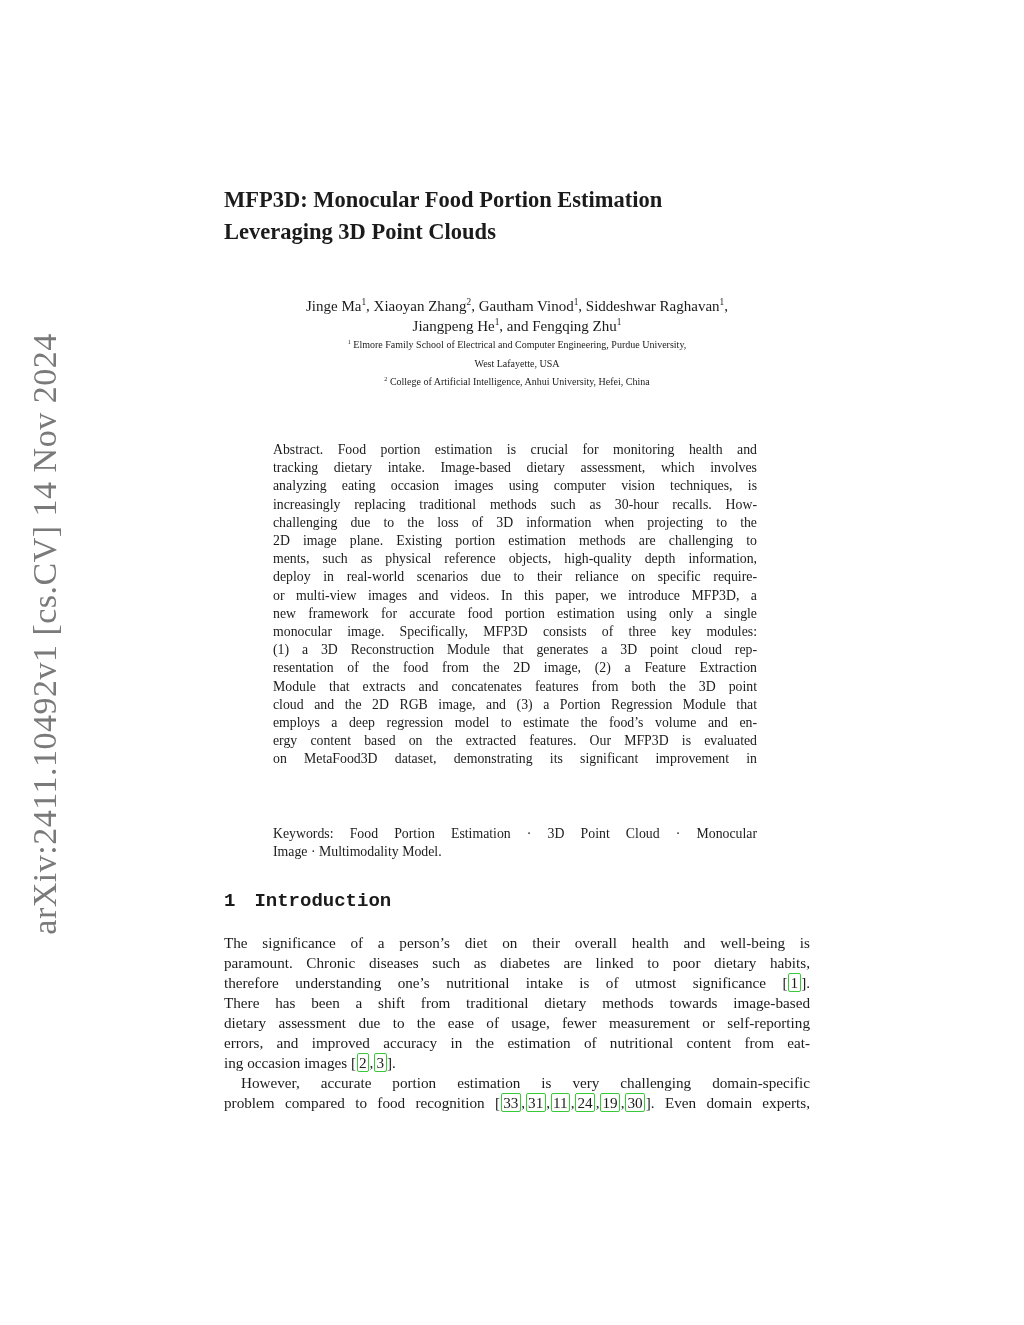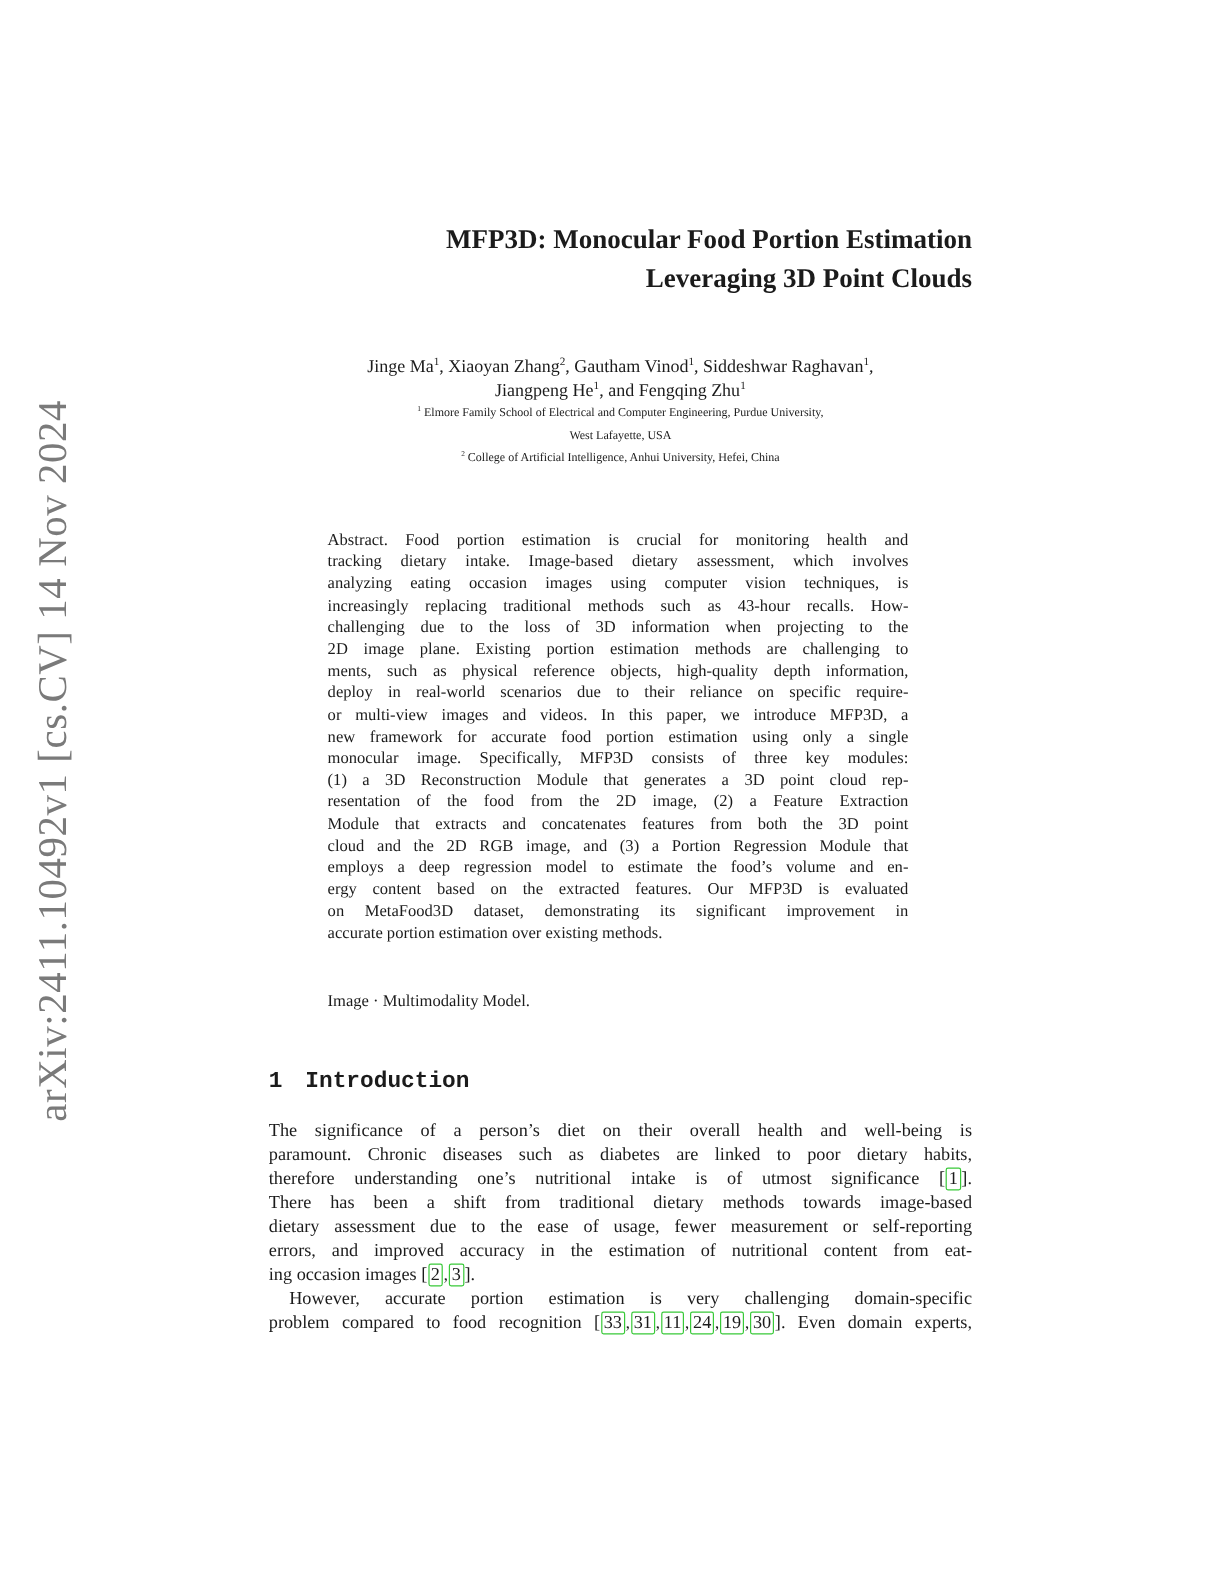--- a/index.html
+++ b/index.html
@@ -12,21 +12,21 @@
   .watermark{
     position:absolute;left:-275px;top:612px;width:640px;height:44px;
     transform:rotate(-90deg);
     text-align:center;font-size:34px;line-height:44px;
     color:#7a7a7a;white-space:nowrap;letter-spacing:0.5px;
   }
   
   .content{position:absolute;left:224px;top:0;width:586px;height:1325px;}
   .title{
     position:absolute;top:184px;left:0;width:100%;
-    text-align:right;font-weight:bold;font-size:22.5px;line-height:32px;
+    text-align:left;font-weight:bold;font-size:22.5px;line-height:32px;
   }
   .authors{
     position:absolute;top:297px;left:0;width:100%;
     text-align:center;font-size:15px;line-height:19.5px;
   }
   sup{font-size:0.62em;vertical-align:super;line-height:0;}
   .affiliations{
     position:absolute;top:336px;left:0;width:100%;
     text-align:center;font-size:10px;line-height:18.5px;
   }
@@ -75,39 +75,39 @@
   <div class="affiliations">
       <div class=""><sup>1</sup> Elmore Family School of Electrical and Computer Engineering, Purdue University,</div>
       <div class="">West Lafayette, USA</div>
       <div class=""><sup>2</sup> College of Artificial Intelligence, Anhui University, Hefei, China</div>
     </div>
 
   <div class="abstract">
       <div class="jline"><span class="blabel">Abstract.</span> Food portion estimation is crucial for monitoring health and</div>
       <div class="jline">tracking dietary intake. Image-based dietary assessment, which involves</div>
       <div class="jline">analyzing eating occasion images using computer vision techniques, is</div>
-      <div class="jline">increasingly replacing traditional methods such as 43-hour recalls. How-</div>
+      <div class="jline">increasingly replacing traditional methods such as 30-hour recalls. How-</div>
       <div class="jline">challenging due to the loss of 3D information when projecting to the</div>
       <div class="jline">2D image plane. Existing portion estimation methods are challenging to</div>
       <div class="jline">ments, such as physical reference objects, high-quality depth information,</div>
       <div class="jline">deploy in real-world scenarios due to their reliance on specific require-</div>
       <div class="jline">or multi-view images and videos. In this paper, we introduce MFP3D, a</div>
       <div class="jline">new framework for accurate food portion estimation using only a single</div>
       <div class="jline">monocular image. Specifically, MFP3D consists of three key modules:</div>
       <div class="jline">(1) a 3D Reconstruction Module that generates a 3D point cloud rep-</div>
       <div class="jline">resentation of the food from the 2D image, (2) a Feature Extraction</div>
       <div class="jline">Module that extracts and concatenates features from both the 3D point</div>
       <div class="jline">cloud and the 2D RGB image, and (3) a Portion Regression Module that</div>
       <div class="jline">employs a deep regression model to estimate the food’s volume and en-</div>
       <div class="jline">ergy content based on the extracted features. Our MFP3D is evaluated</div>
       <div class="jline">on MetaFood3D dataset, demonstrating its significant improvement in</div>
-      <div class="jline last">accurate portion estimation over existing methods.</div>
     </div>
 
   <div class="keywords">
+      <div class="jline"><span class="blabel">Keywords:</span> Food Portion Estimation · 3D Point Cloud · Monocular</div>
       <div class="jline last">Image · Multimodality Model.</div>
     </div>
 
   <div class="section-heading">
     <span class="num">1</span><span>Introduction</span>
   </div>
 
   <div class="para para-1">
       <div class="jline">The significance of a person’s diet on their overall health and well-being is</div>
       <div class="jline">paramount. Chronic diseases such as diabetes are linked to poor dietary habits,</div>

